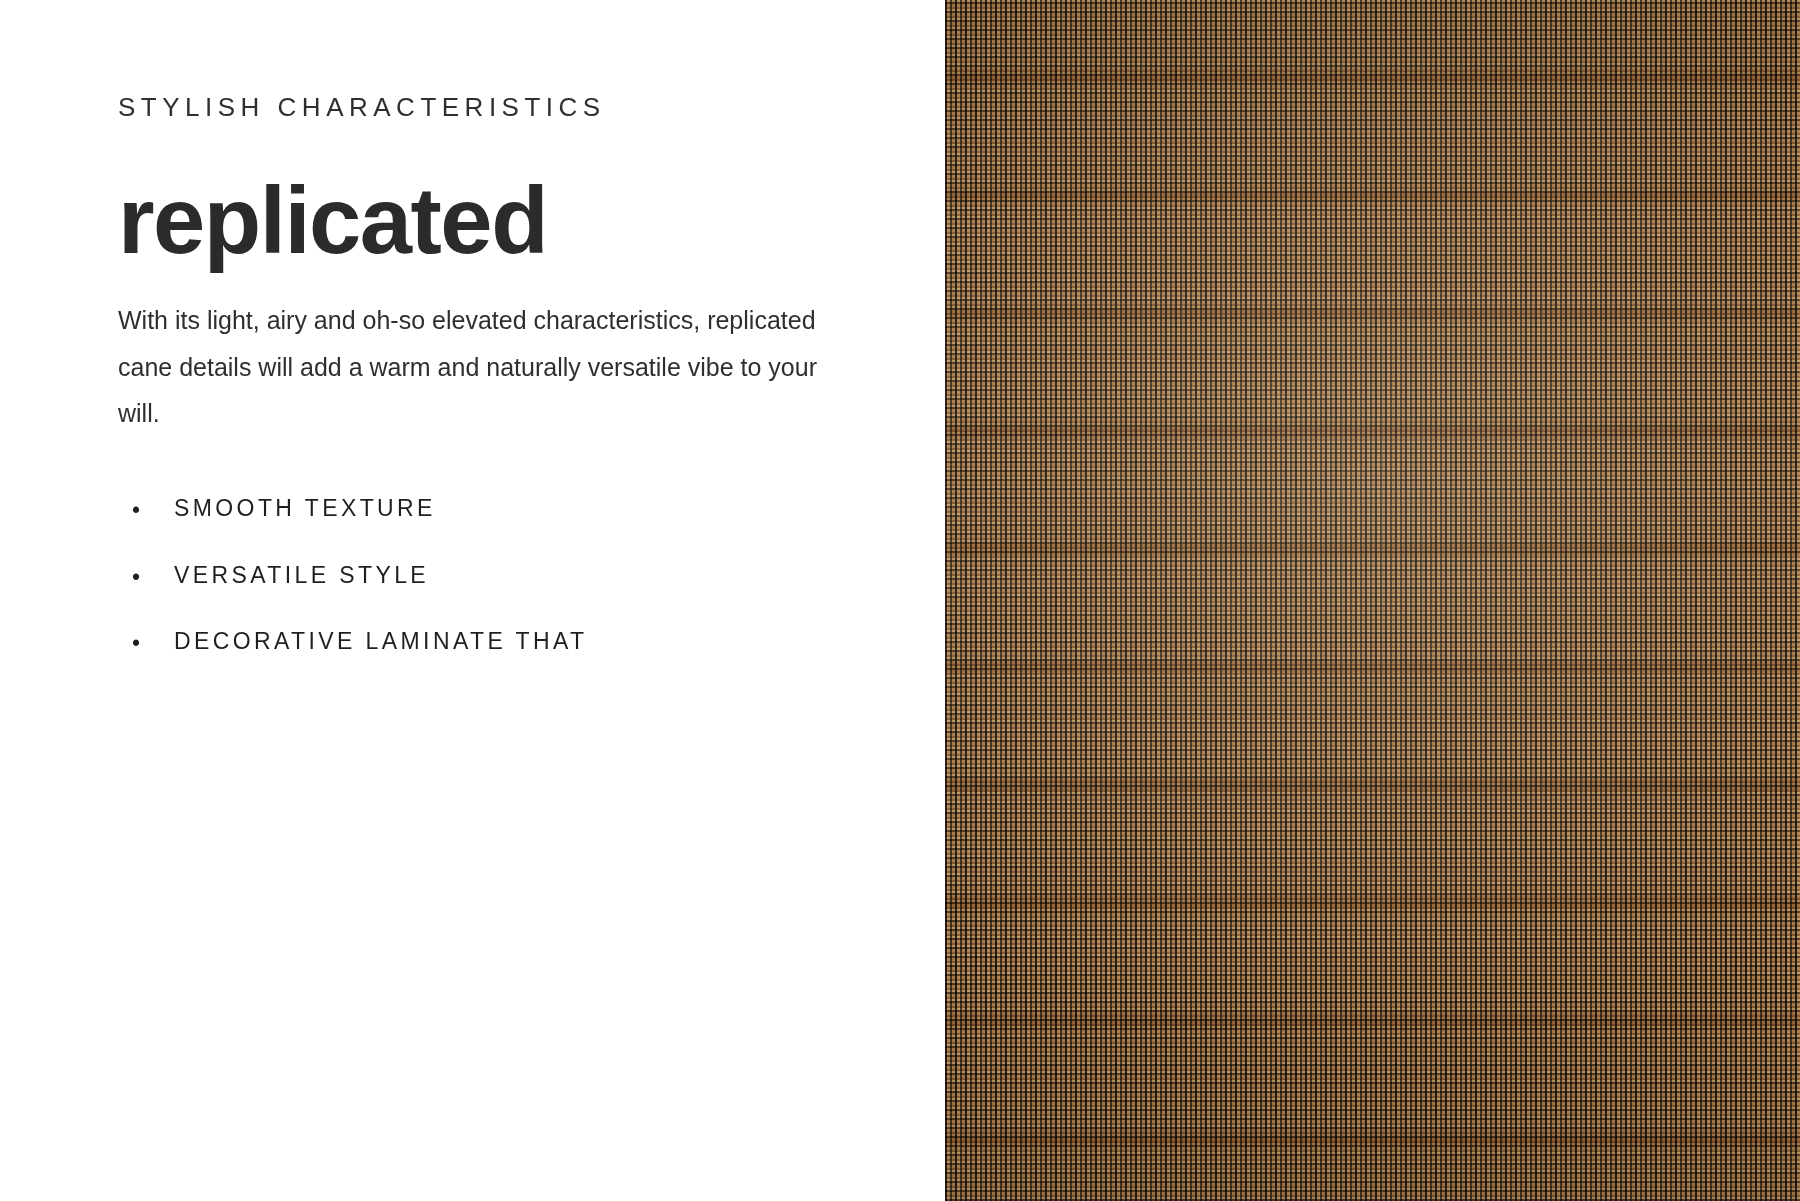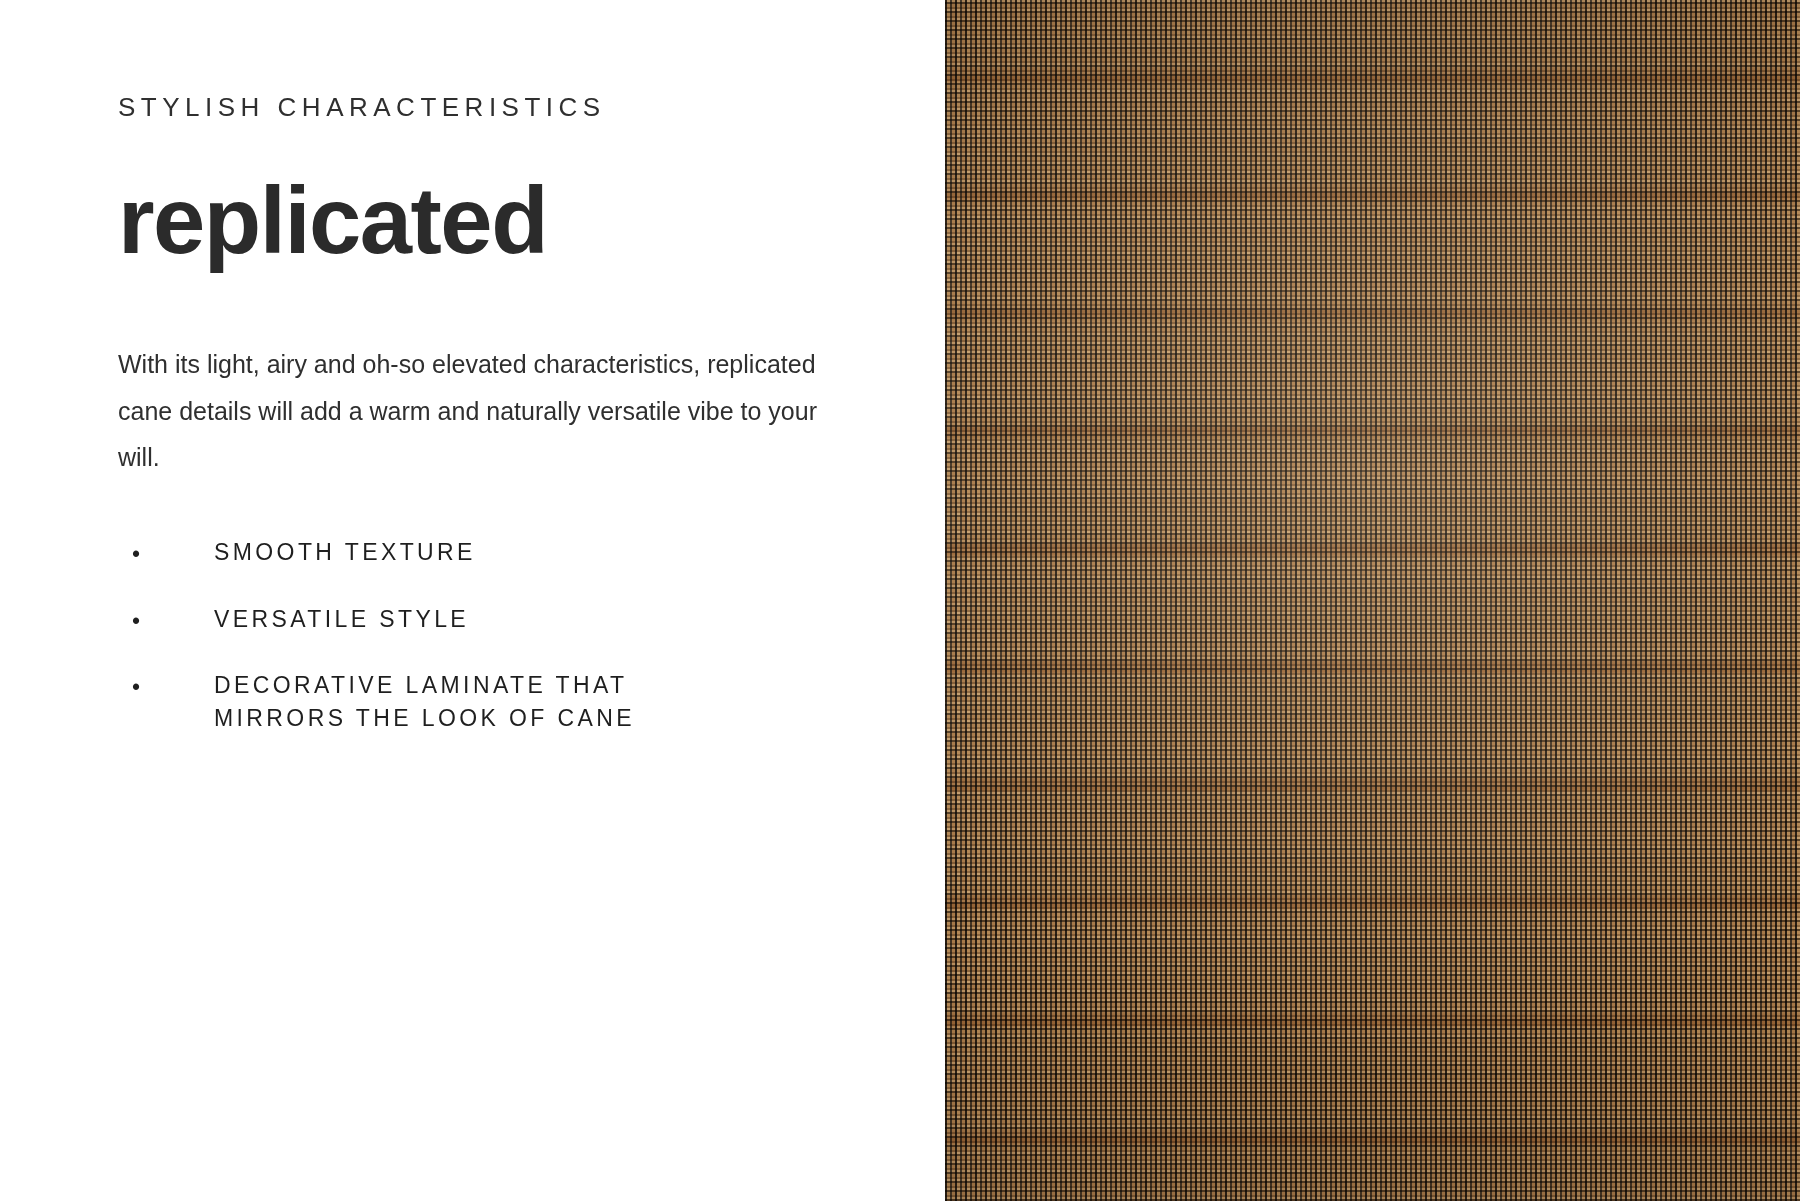--- a/index.html
+++ b/index.html
@@ -37,21 +37,21 @@
     margin-bottom: 52px;
   }
 
   .headline {
     font-size: 94px;
     line-height: 0.98;
     font-weight: 700;
     color: #2b2b2b;
     letter-spacing: -1.5px;
     max-width: 660px;
-    margin-bottom: 74px;
+    margin-bottom: 30px;
   }
   .headline .line { display: block; }
 
   .body-copy {
     font-size: 25px;
     line-height: 1.85;
     color: #2f2f2f;
     max-width: 700px;
     margin-bottom: 56px;
   }
@@ -72,21 +72,21 @@
   }
   .feature-list li:last-child { margin-bottom: 0; }
   .feature-list li .bullet {
     position: absolute;
     left: 0;
     top: 0.08em;
     font-size: 23px;
     line-height: 1.42;
     color: #1f1f1f;
   }
-  .feature-list li .ftext { display: block; margin-left: 40px; }
+  .feature-list li .ftext { display: block; }
   .feature-list li .ftext .l2 { display: block; }
 
   
   .image-panel {
     position: relative;
     flex: 1 1 auto;
     height: 100%;
     overflow: hidden;
     background: #c29a6b;
   }
@@ -164,21 +164,20 @@
         <span class="ftext">SMOOTH TEXTURE</span>
       </li>
       <li>
         <span class="bullet">•</span>
         <span class="ftext">VERSATILE STYLE</span>
       </li>
       <li>
         <span class="bullet">•</span>
         <span class="ftext">
           <span>DECORATIVE LAMINATE THAT</span>
-          <span class="l2">MIRRORS THE LOOK OF CANE</span>
         </span>
       </li>
     </ul>
 
   </section>
 
   <section class="image-panel">
     <div class="weave"></div>
     <div class="weave-bands"></div>
     <div class="weave-shade"></div>

